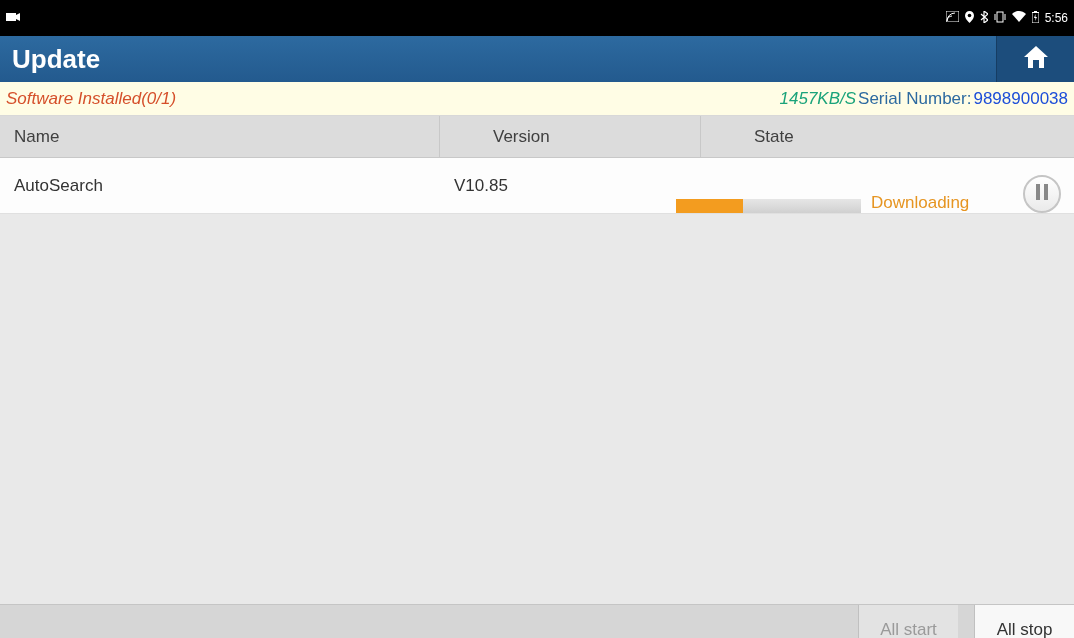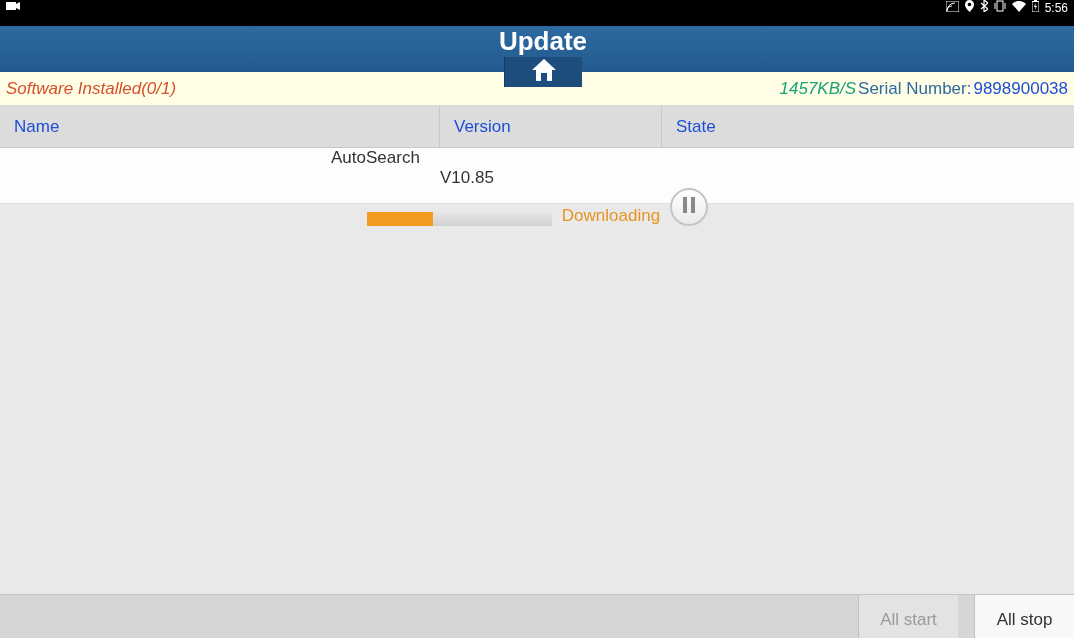--- a/index.html
+++ b/index.html
@@ -1,38 +1,37 @@
 <!DOCTYPE html>
 <html><head>
 <meta charset="utf-8">
 <style>
   * { box-sizing: border-box; margin: 0; padding: 0; }
   html, body { width: 1074px; height: 638px; font-family: Arial, Helvetica, sans-serif; overflow: hidden; background:#e8e8e8; }
   .status-bar {
-    height: 26px;
+    height: 36px;
     background: #000;
     color: #fff;
     display: flex;
-    align-items: flex-start;
+    align-items: center;
     justify-content: space-between;
     padding: 0 6px;
     font-size: 12px;
   }
   .status-left { display:flex; align-items:center; gap:4px;}
   .status-right { display:flex; align-items:center; gap:6px;}
   .status-right svg { fill:#fff; }
   .app-bar {
     height: 46px;
     background: linear-gradient(#2d6aa0,#235a8e);
     color: #fff;
     display:flex;
     align-items:center;
     justify-content:space-between;
     padding-left:12px;
-    flex-direction:column;
   }
   .app-title { font-size:26px; font-weight:bold; }
   .home-btn {
     height:46px;
     width:78px;
     background:#1c4d7c;
     display:flex;
     align-items:center;
     justify-content:center;
     border-left:1px solid rgba(0,0,0,.2);
@@ -51,36 +50,36 @@
   .info-right { display:flex; gap:2px; align-items:center;}
   .speed { color:#1aa37a; font-style:italic;}
   .serial-label { color:#2d6aa0; }
   .serial-value { color:#1d4ed8; }
   .table-header {
     height:42px;
     background:#dcdcdc;
     display:flex;
     align-items:center;
     font-size:17px;
-    color:#1d4ed8;
+    color:#404040;
     border-bottom:1px solid #c8c8c8;
+    gap:39px;
   }
   .col { padding:0 14px; display:flex; align-items:center; height:100%; }
   .col-name { width:440px; border-right:1px solid #c8c8c8;}
   .col-version { width:222px; border-right:1px solid #c8c8c8;}
   .col-state { flex:1; }
   .table-row {
     height:56px;
     background:#fdfdfd;
     display:flex;
     align-items:center;
     font-size:17px;
     color:#333;
     border-bottom:1px solid #e0e0e0;
-    flex-direction:column;
   }
   .table-row .col-name { border-right:none;}
   .table-row .col-version { border-right:none;}
   .state-cell { flex:1; display:flex; align-items:flex-end; gap:10px; padding-right:17px;}
   .progress {
     width:185px;
     height:14px;
     background:linear-gradient(#e6e6e6,#d0d0d0);
     border-radius:0;
     overflow:hidden;

